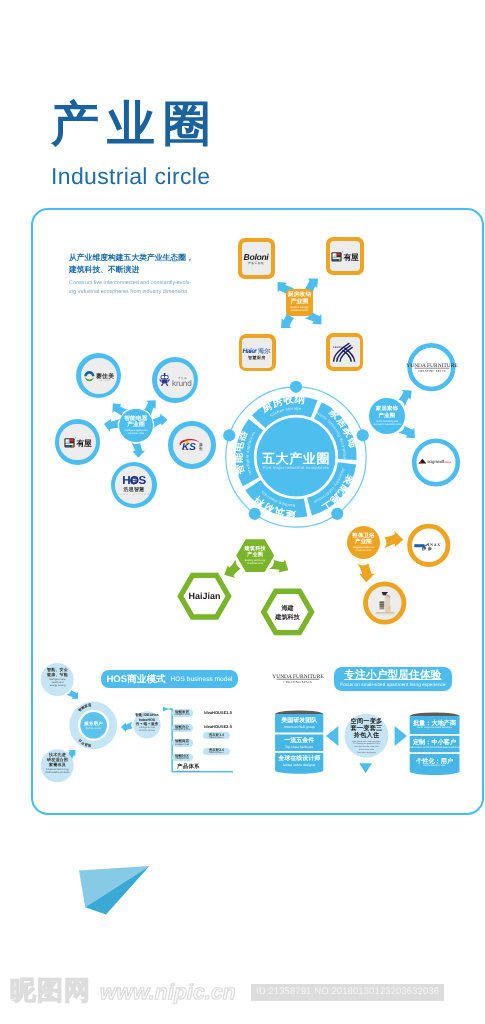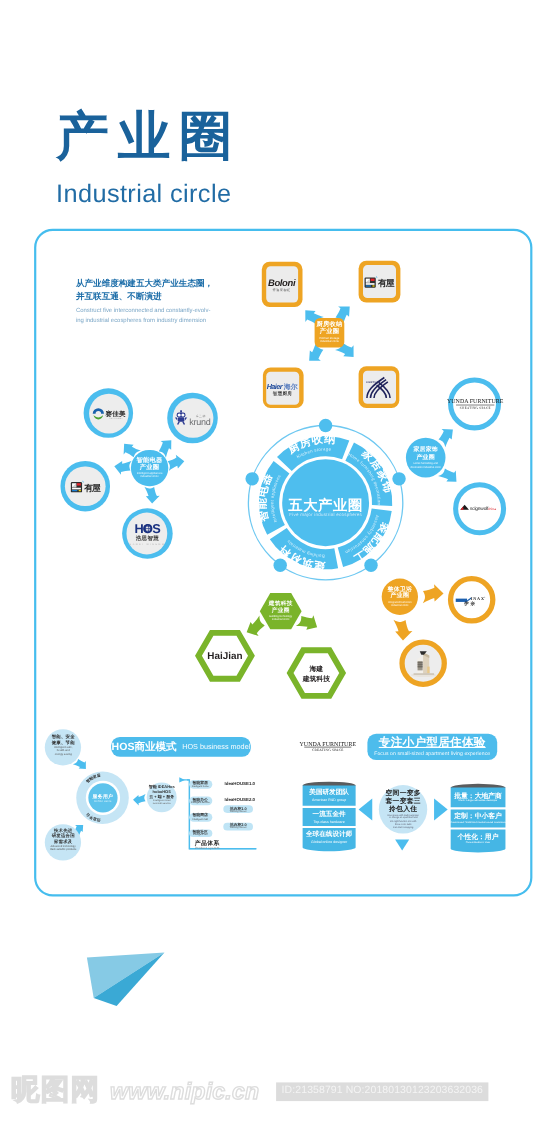--- a/index.html
+++ b/index.html
@@ -49,21 +49,21 @@
 
 <div id="page">
 
   <div class="abs" id="title">产业圈</div>
   <div class="abs" id="subtitle">Industrial circle</div>
 
   <div class="abs" id="panel"></div>
 
   <div class="abs" id="intro-cn">
     <div>从产业维度构建五大类产业生态圈，</div>
-    <div>并互联互通、不断演进</div>
+    <div>建筑科技、不断演进</div>
   </div>
   <div class="abs" id="intro-en">
     <div>Construct five interconnected and constantly-evolv-</div>
     <div>ing industrial ecospheres from industry dimension</div>
   </div>
 
   <svg class="abs" style="left:0;top:0;" width="485" height="1024" viewBox="0 0 485 1024">
     <defs>
       <path id="tp-kitchen-cn" d="M256.99,418.80 A54.60,54.60 0 0 1 314.32,405.56" fill="none"></path>
       <path id="tp-kitchen-en" d="M262.13,423.84 A47.40,47.40 0 0 1 311.90,412.35" fill="none"></path>
@@ -217,20 +217,34 @@
   <rect x="5.9" y="3.3" width="3.6" height="2.1" fill="#e8222a"></rect>
   <rect x="1.5" y="7.4" width="8.0" height="1.5" fill="#fff"></rect>
   <rect x="1.5" y="9.4" width="4.7" height="1.2" fill="#1b7fd4"></rect>
   <rect x="7.6" y="9.4" width="1.9" height="1.2" fill="#f5d90a"></rect>
   <path d="M10.7,0.8 C12.0,1.1 12.3,2.2 11.7,3.0 C11.2,2.2 10.9,1.6 10.7,0.8 Z" fill="#56b9e8"></path>
 </g>
   <text x="12.6" y="10.4" font-size="8.0" font-weight="bold" fill="#262626" letter-spacing="-0.9">有屋</text>
 </svg>
       </div>
     </div>
+  <div class="abs ring" style="left:168.4px;top:421.4px;width:47.4px;height:47.4px;">
+      <div class="inner">
+        <svg width="29" height="16.2" viewBox="0 0 25 14">
+  <g>
+    <path d="M1.2,6.6 C1.0,3.4 6.2,1.2 11.8,1.8 C15.6,2.2 18.2,3.6 18.8,5.2 C17.2,3.2 12.6,2.3 8.4,3.2 C4.6,4.0 2.2,5.3 2.5,7.2 Z" fill="#dd1d22"></path>
+    <path d="M2.2,9.6 C3.8,11.2 9.2,11.8 13.8,10.6 C16.6,9.9 18.4,8.8 18.8,7.6 C18.0,9.5 13.6,11.0 9.2,10.9 C6.0,10.8 3.6,10.2 2.2,9.6 Z" fill="#e86069"></path>
+    <path d="M8.0,2.2 L8.8,3.9 L10.6,4.0 L9.1,5.0 L9.6,6.8 L8.1,5.7 L6.6,6.8 L7.1,5.0 L5.7,3.9 L7.5,3.85 Z" fill="#f5bb1d"></path>
+  </g>
+  <text x="3.4" y="11.0" font-size="8.6" font-weight="bold" font-style="italic" fill="#1b3f8f" letter-spacing="0.2">KS</text>
+  <text x="18.2" y="7.4" font-size="3.2" font-weight="bold" fill="#555">康</text>
+  <text x="18.2" y="11.4" font-size="3.2" font-weight="bold" fill="#555">生</text>
+</svg>
+      </div>
+    </div>
   <div class="abs ring" style="left:110.6px;top:461.8px;width:46.4px;height:46.4px;">
       <div class="inner">
         <svg width="34" height="22" viewBox="0 0 34 22">
   <text x="17" y="10.2" font-size="11.6" font-weight="bold" fill="#1b3281" text-anchor="middle" letter-spacing="-0.6">HOS</text>
   <g fill="none" stroke="#1b3281" stroke-width="0.7">
     <circle cx="16.8" cy="6.6" r="3.5" fill="none"></circle>
     <ellipse cx="16.8" cy="6.6" rx="1.6" ry="3.5"></ellipse>
     <path d="M13.3,6.6 L20.3,6.6 M14.0,4.4 L19.6,4.4 M14.0,8.8 L19.6,8.8"></path>
   </g>
   <text x="17" y="17.0" font-size="5.0" font-weight="bold" fill="#333" text-anchor="middle" letter-spacing="0.3">浩思智慧</text>
@@ -316,21 +330,21 @@
     <text x="204.5" y="599.4" font-size="9.0" font-weight="bold" fill="#231f20" text-anchor="middle">HaiJian</text>
     <text x="287.6" y="610.2" font-size="6.2" font-weight="bold" fill="#231f20" text-anchor="middle">海建</text>
     <text x="287.6" y="619.2" font-size="6.2" font-weight="bold" fill="#231f20" text-anchor="middle">建筑科技</text>
   </svg>
   <div class="abs hub" style="left:235.2px;top:539.6px;width:40px;height:32px;">
     <div class="c" style="font-size:5.2px;line-height:6px;">建筑科技</div>
     <div class="c" style="font-size:5.2px;line-height:6px;">产业圈</div>
     <div class="e" style="font-size:2.4px;line-height:3.1px;margin-top:.6px;">Building technology</div>
     <div class="e" style="font-size:2.4px;line-height:3.1px;">industrial circle</div>
   </div>
-  <div class="abs badge" style="left:101px;top:670px;width:127px;height:18px;">
+  <div class="abs badge" style="left:101px;top:670px;width:137px;height:18px;">
     <span style="font-size:9.6px;font-weight:bold;letter-spacing:0;">HOS商业模式</span>
     <span style="font-size:6.6px;margin-left:5px;letter-spacing:0;opacity:.96;">HOS business model</span>
   </div>
   <svg class="abs" style="left:0;top:0;" width="485" height="1024" viewBox="0 0 485 1024">
     <circle cx="93.2" cy="725.3" r="23.9" fill="#c5e5f5"></circle>
     <circle cx="93.6" cy="725.3" r="15.6" fill="#fff"></circle>
     <circle cx="93.6" cy="725.3" r="13.3" fill="#5ec3ec"></circle>
     <path d="M-0.5,-5.6 C3.8,-6.4 7.6,-7.4 10.8,-9 L10.4,-12.4 L19.8,-3.1 L11.0,4.6 L10.6,1.3 C7.0,2.5 3.4,4.1 -0.6,6.3 C2.2,1.5 2.2,-0.8 -0.5,-5.6 Z" fill="#4cbdee" transform="translate(69.00,692.50) rotate(45.00) scale(0.560)"></path>
     <path d="M-0.5,-5.6 C3.8,-6.4 7.6,-7.4 10.8,-9 L10.4,-12.4 L19.8,-3.1 L11.0,4.6 L10.6,1.3 C7.0,2.5 3.4,4.1 -0.6,6.3 C2.2,1.5 2.2,-0.8 -0.5,-5.6 Z" fill="#4cbdee" transform="translate(69.00,759.00) rotate(-45.00) scale(0.560)"></path>
     <path d="M-0.5,-5.6 C3.8,-6.4 7.6,-7.4 10.8,-9 L10.4,-12.4 L19.8,-3.1 L11.0,4.6 L10.6,1.3 C7.0,2.5 3.4,4.1 -0.6,6.3 C2.2,1.5 2.2,-0.8 -0.5,-5.6 Z" fill="#4cbdee" transform="translate(132.00,725.30) rotate(180.00) scale(0.560)"></path>

